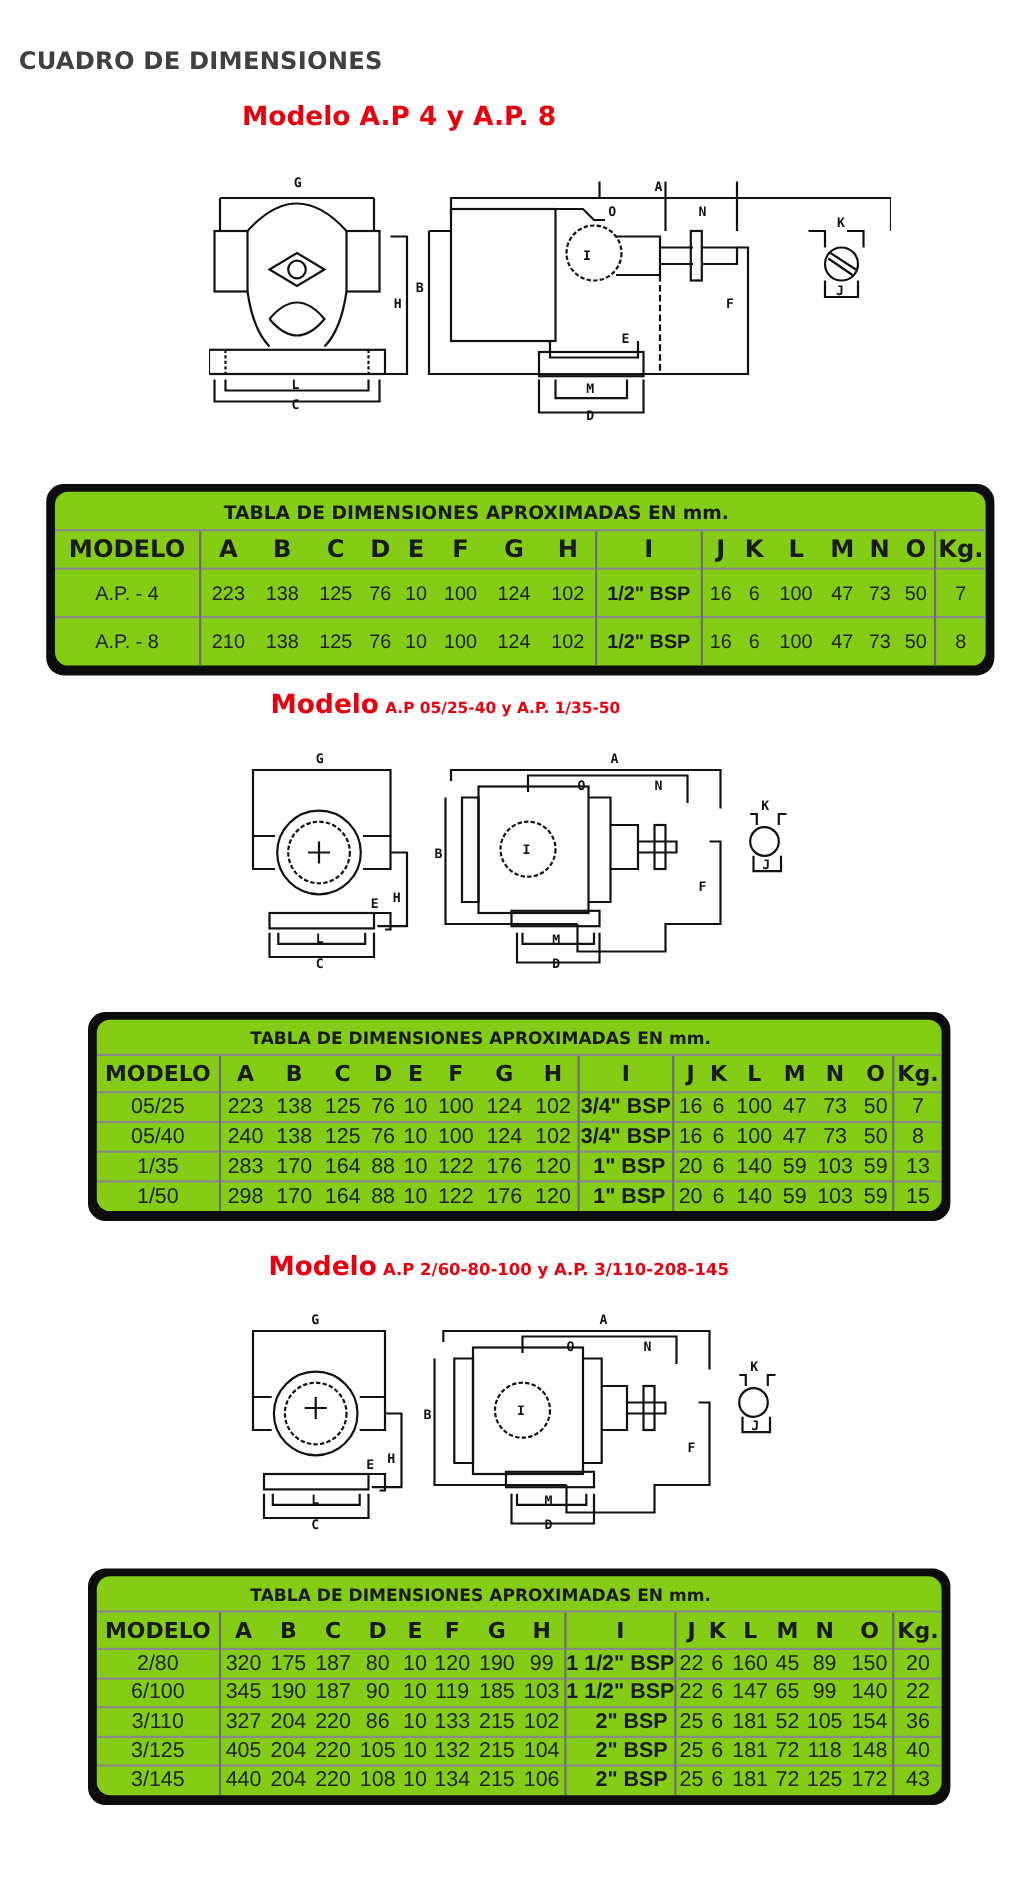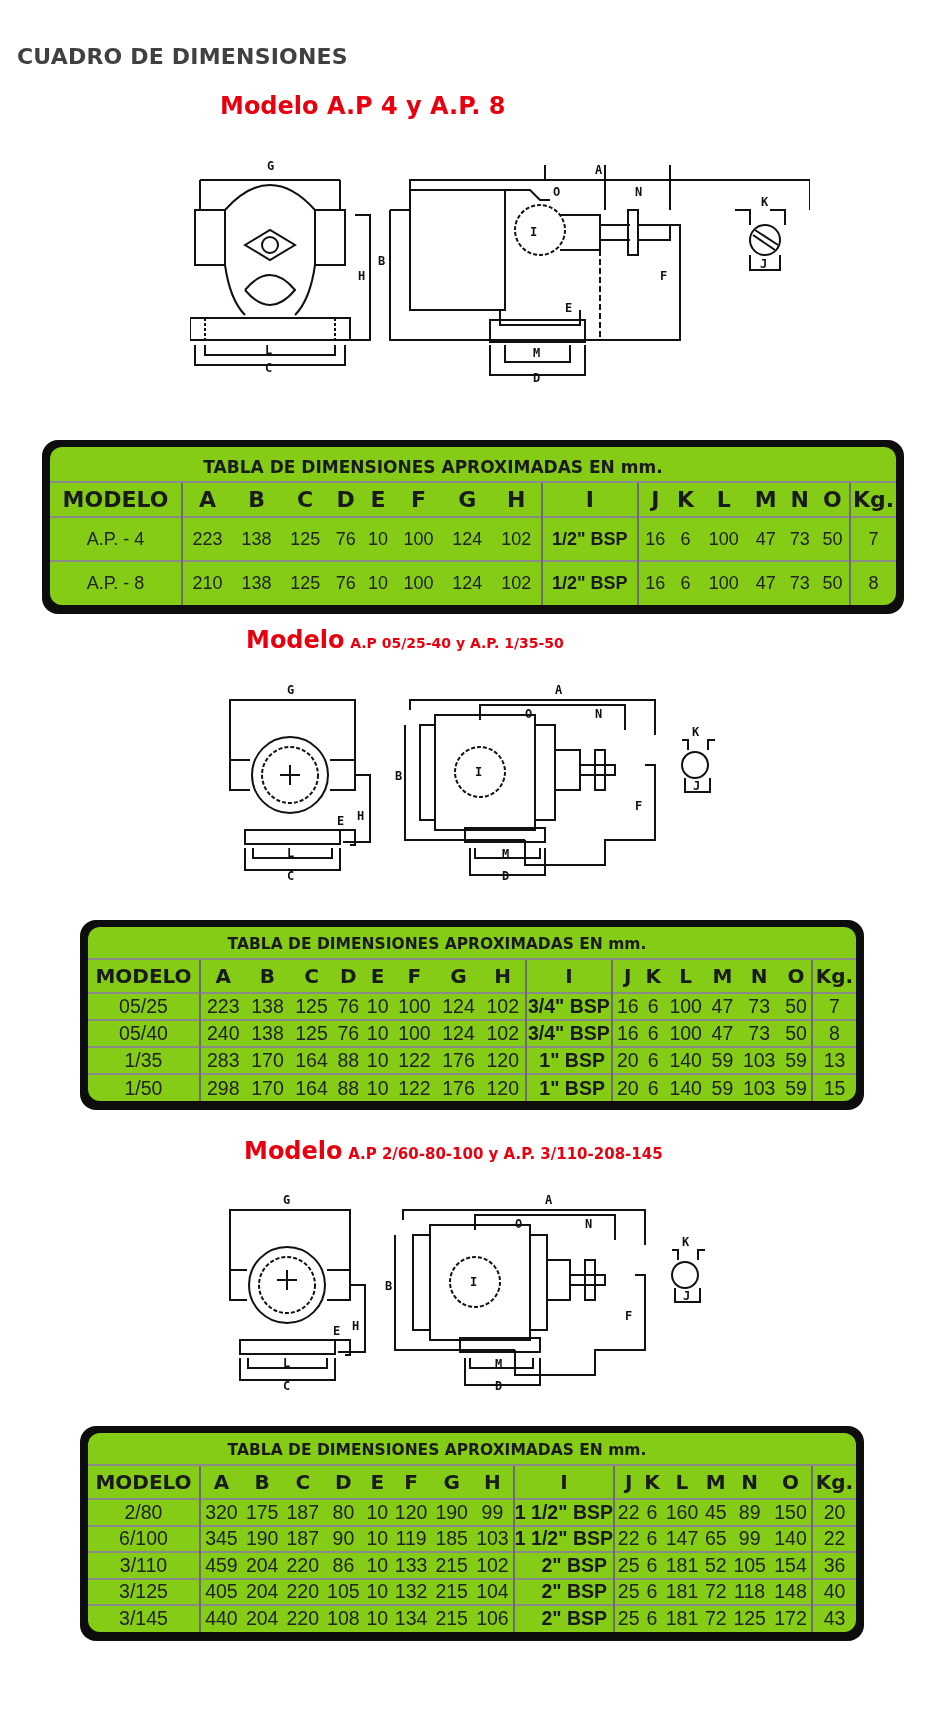--- a/index.html
+++ b/index.html
@@ -433,21 +433,21 @@
         <td>22</td>
         <td>6</td>
         <td>147</td>
         <td>65</td>
         <td>99</td>
         <td class="sep">140</td>
         <td>22</td>
       </tr>
       <tr class="row">
         <td class="sep">3/110</td>
-        <td>459</td>
+        <td>327</td>
         <td>204</td>
         <td>220</td>
         <td>86</td>
         <td>10</td>
         <td>133</td>
         <td>215</td>
         <td class="sep">102</td>
         <td class="sep bsp" style="text-align:right; padding-right:6px">2" BSP</td>
         <td>25</td>
         <td>6</td>

